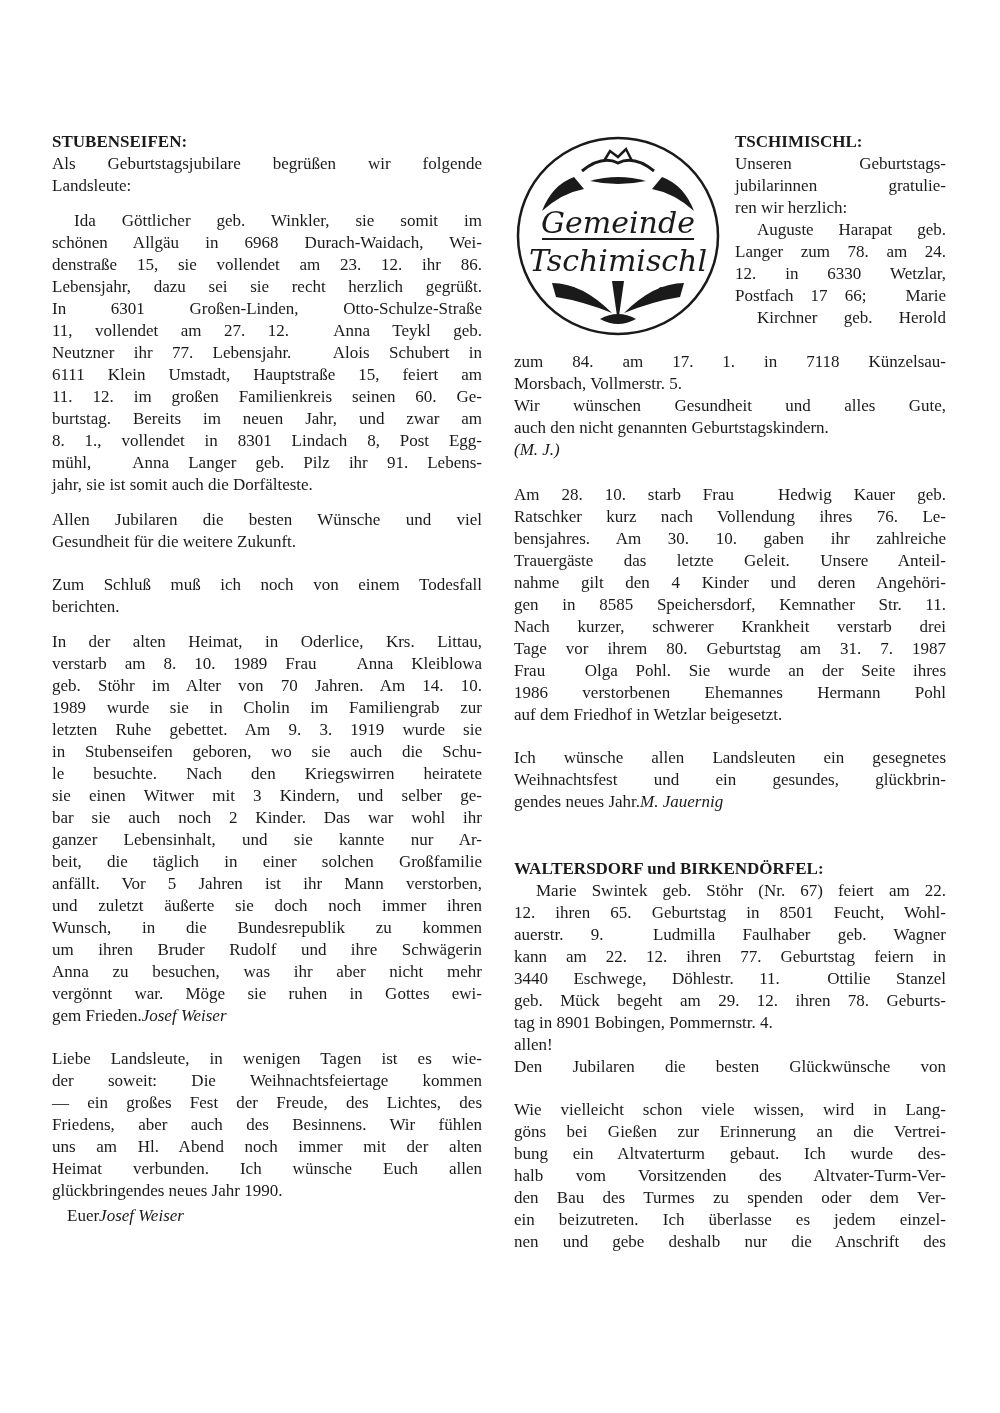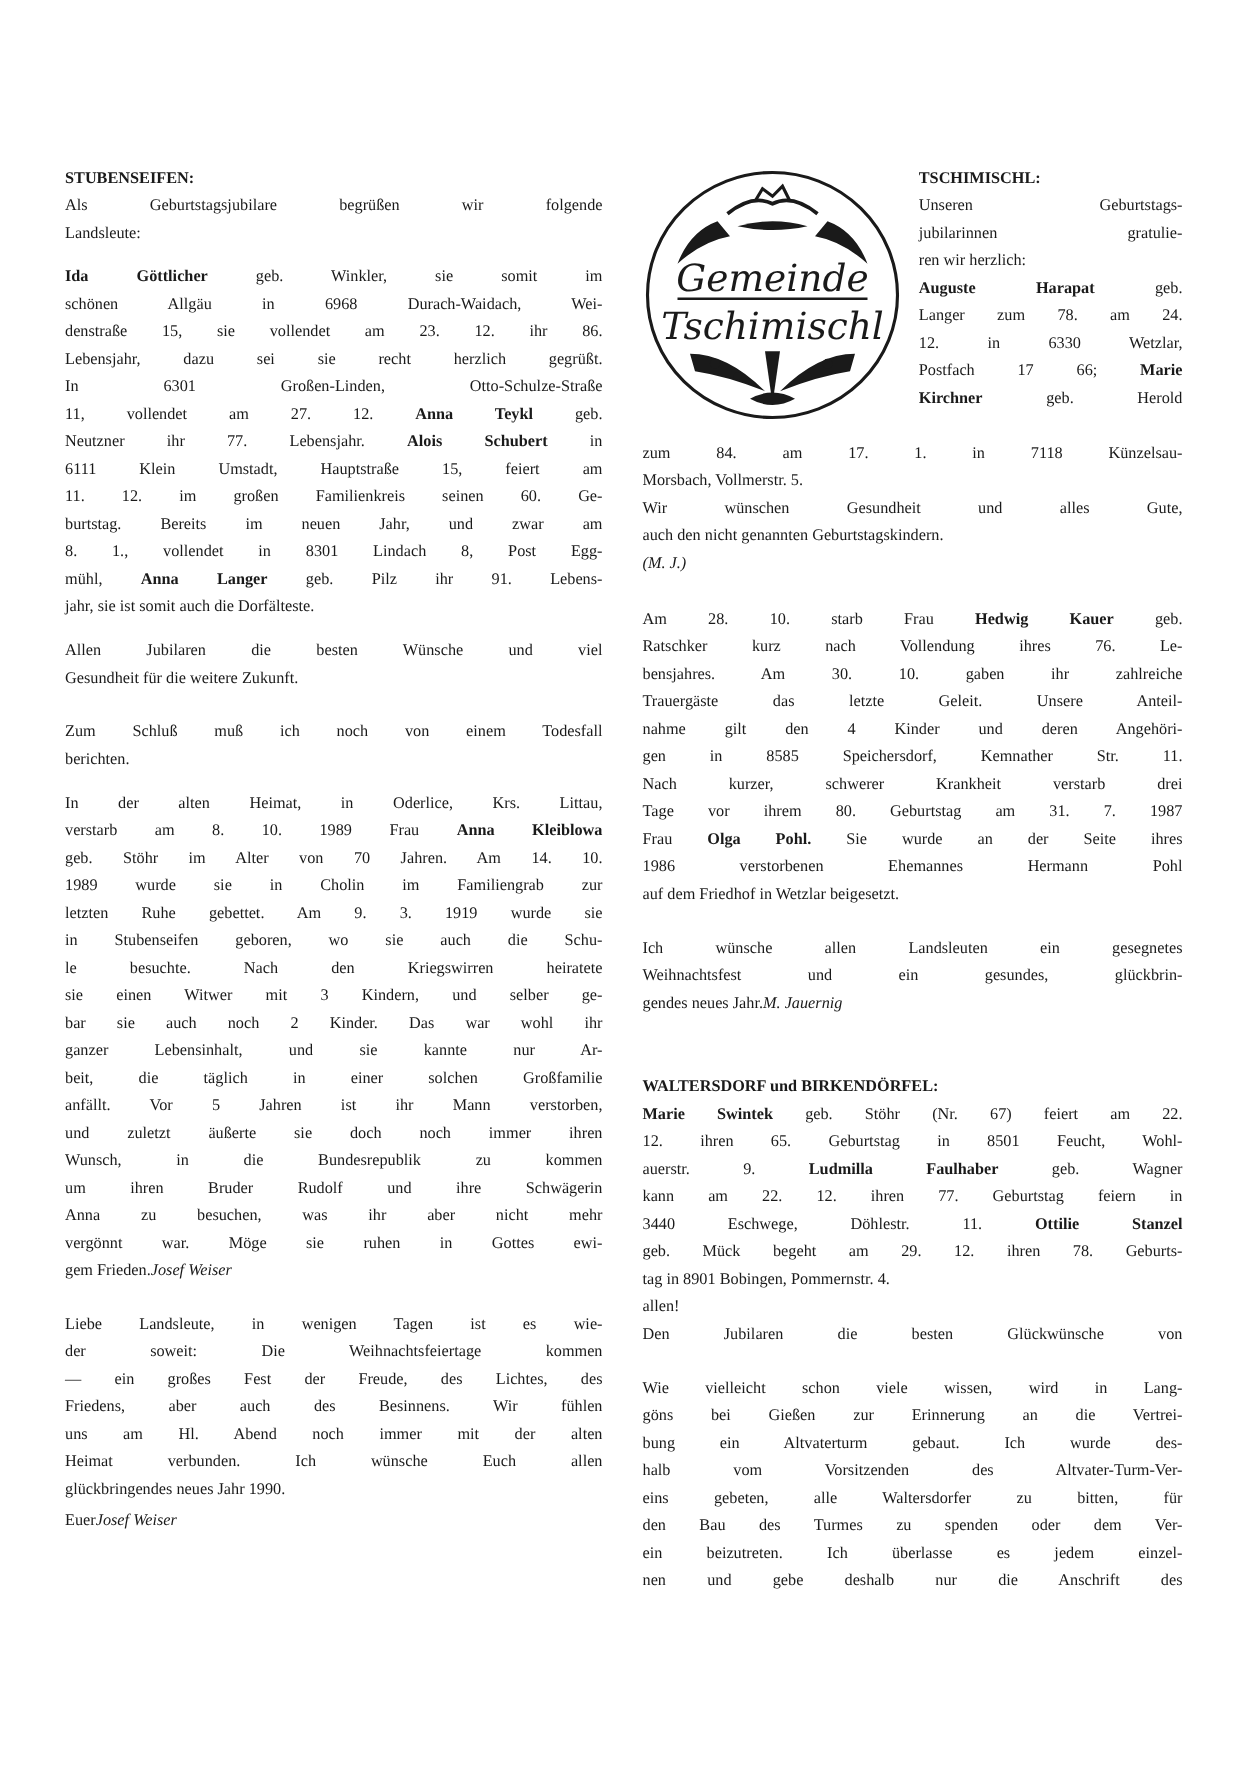--- a/index.html
+++ b/index.html
@@ -1,24 +1,24 @@
 <!DOCTYPE html>
 <html><head>
 <meta charset="utf-8">
 <style>
   html, body { margin:0; padding:0; background:#ffffff; }
   body { width:1000px; height:1413px; position:relative; overflow:hidden; color:#1a1a1a;
          font-family:"Liberation Serif", "DejaVu Serif", serif; }
-  .col { position:absolute; font-size:13px; line-height:22px; }
+  .col { position:absolute; font-size:17px; line-height:22px; }
   .left { left:52px; top:131px; width:430px; }
   .right { left:514px; width:432px; }
   .line { display:block; white-space:nowrap; text-align:justify; text-align-last:justify; }
   .line.last { text-align-last:left; }
   .heading { font-weight:bold; display:block; white-space:nowrap; }
-  b { font-weight:bold; }
+  b { font-weight:normal;margin-left:22px; }
   .sig { font-style:italic; }
   .splitline { display:flex; justify-content:flex-start; white-space:nowrap; }
   .rightalign { display:block; font-style:italic; }
   .gap { height:13px; }
   .gap-l { height:21px; }
   .seal { position:absolute; left:512px; top:133px; width:212px; height:206px; }
   .tsch { position:absolute; left:735px; top:131px; width:211px; }
   .page-number { position:absolute; left:926px; top:1437px; font-size:19px; }
 </style>
 </head>
@@ -80,21 +80,21 @@
   <section>
     <div id="xmas-lines">
         <span class="line">Liebe Landsleute, in wenigen Tagen ist es wie-</span>
         <span class="line">der soweit: Die Weihnachtsfeiertage kommen</span>
         <span class="line">— ein großes Fest der Freude, des Lichtes, des</span>
         <span class="line">Friedens, aber auch des Besinnens. Wir fühlen</span>
         <span class="line">uns am Hl. Abend noch immer mit der alten</span>
         <span class="line">Heimat verbunden. Ich wünsche Euch allen</span>
         <span class="line last">glückbringendes neues Jahr 1990.</span>
       </div>
-    <div class="splitline" style="margin-top:3px;">
+    <div class="splitline" style="margin-top:3px;margin-left:15px;">
       <span>Euer</span>
       <span class="sig">Josef Weiser</span>
     </div>
   </section>
 </div>
 
 <div class="seal">
   <svg width="212" height="206" viewBox="0 0 212 206">
     <ellipse cx="106" cy="103" rx="100" ry="98" fill="none" stroke="#1a1a1a" stroke-width="2.5"></ellipse>
 
@@ -179,21 +179,20 @@
         <span class="line"><span>Den Jubilaren die besten Glückwünsche von</span></span>
       </div>
   </section>
   <div class="gap-l"></div>
   <section>
     <div id="altv">
         <span class="line">Wie vielleicht schon viele wissen, wird in Lang-</span>
         <span class="line">göns bei Gießen zur Erinnerung an die Vertrei-</span>
         <span class="line">bung ein Altvaterturm gebaut. Ich wurde des-</span>
         <span class="line">halb vom Vorsitzenden des Altvater-Turm-Ver-</span>
-        <span class="line">eins gebeten, alle Waltersdorfer zu bitten, für</span>
         <span class="line">den Bau des Turmes zu spenden oder dem Ver-</span>
         <span class="line">ein beizutreten. Ich überlasse es jedem einzel-</span>
         <span class="line">nen und gebe deshalb nur die Anschrift des</span>
       </div>
   </section>
 </div>
 
 <div class="page-number">57</div>
 
 </body></html>

